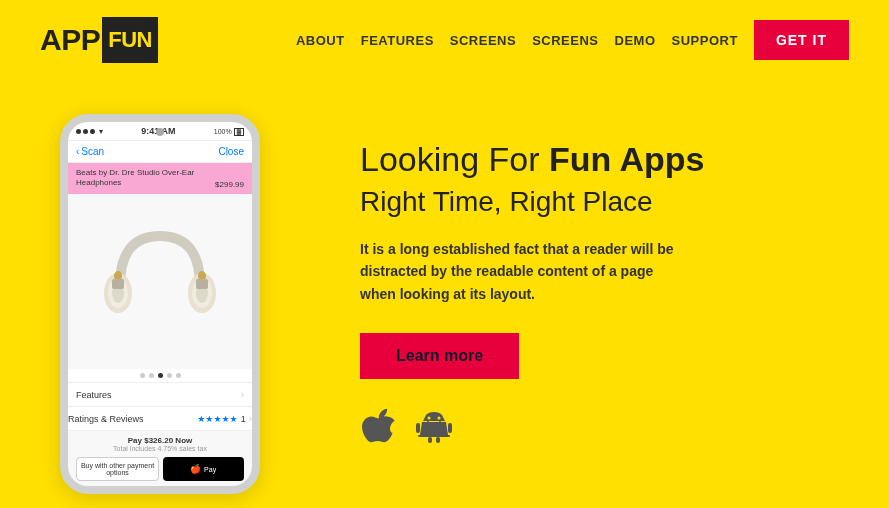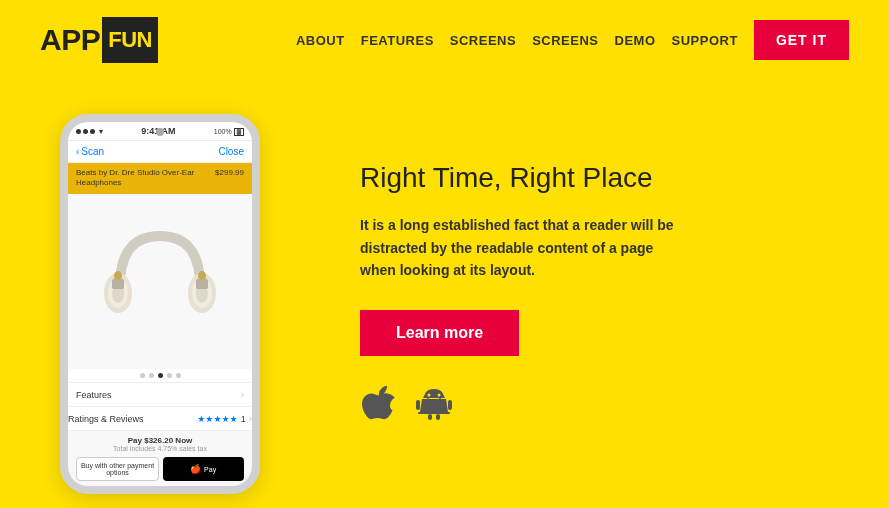--- a/index.html
+++ b/index.html
@@ -140,27 +140,28 @@
       display: flex;
       align-items: center;
       gap: 2px;
     }
     .phone-nav-close {
       color: #007AFF;
       font-size: 10px;
     }
 
     .phone-product-info {
-      background: #eab308;
+      background: #f9a8d4;
       padding: 5px 8px;
       display: flex;
       justify-content: space-between;
       font-size: 8px;
       color: #333;
       flex-shrink: 0;
+      align-items: flex-end;
     }
     .phone-product-price {
       color: #333;
       font-size: 8px;
     }
 
     .phone-image-area {
       background: #f8f8f8;
       flex: 1;
       display: flex;
@@ -295,21 +296,21 @@
     .hero-description {
       font-size: 14px;
       font-weight: 700;
       color: #333;
       line-height: 1.6;
       max-width: 320px;
       margin-bottom: 28px;
     }
     .learn-more-btn {
       background-color: #E8003D;
-      color: #ffffff;
+      color: #0f172a;
       font-size: 16px;
       font-weight: 700;
       padding: 14px 36px;
       border: none;
       cursor: pointer;
       display: inline-block;
       margin-bottom: 28px;
     }
     .store-icons {
       display: flex;
@@ -436,20 +437,23 @@
           <div class="phone-btn-apple">
             <span class="apple-icon-small">🍎</span>
             <span>Pay</span>
           </div>
         </div>
       </div>
     </div>
   </div>
 
   <div class="right-content">
+    <h1 class="hero-title">
+      <span>Looking For </span><strong>Fun Apps</strong>
+    </h1>
     <h2 class="hero-subtitle">Right Time, Right Place</h2>
     <p class="hero-description">It is a long established fact that a reader will be distracted by the readable content of a page when looking at its layout.</p>
     <button class="learn-more-btn">Learn more</button>
     <div class="store-icons">
 
       <svg width="36" height="42" viewBox="0 0 36 42" xmlns="http://www.w3.org/2000/svg">
         <path d="M30,22c0-5.5,4.5-8,4.7-8.2c-2.6-3.8-6.6-4.3-8-4.4c-3.4-0.3-6.6,2-8.3,2c-1.7,0-4.4-1.9-7.2-1.9C7.2,9.5,2,13.2,2,19.8c0,2,0.4,4.1,1.1,5.9c1,2.8,4.6,9.6,8.3,9.5c1.9-0.1,3.3-1.3,6.5-1.3c3.1,0,4.4,1.3,6.6,1.3c3.8-0.1,7-6.2,8-9.1C30.9,25.8,30,23.8,30,22z M24.9,8.2c1.4-1.7,2.4-4,2.1-6.4c-2,0.1-4.5,1.4-6,3.1c-1.3,1.5-2.5,4-2.2,6.3C21,11.4,23.4,10,24.9,8.2z" fill="#555"></path>
       </svg>
 
       <svg width="36" height="42" viewBox="0 0 36 42" xmlns="http://www.w3.org/2000/svg">

